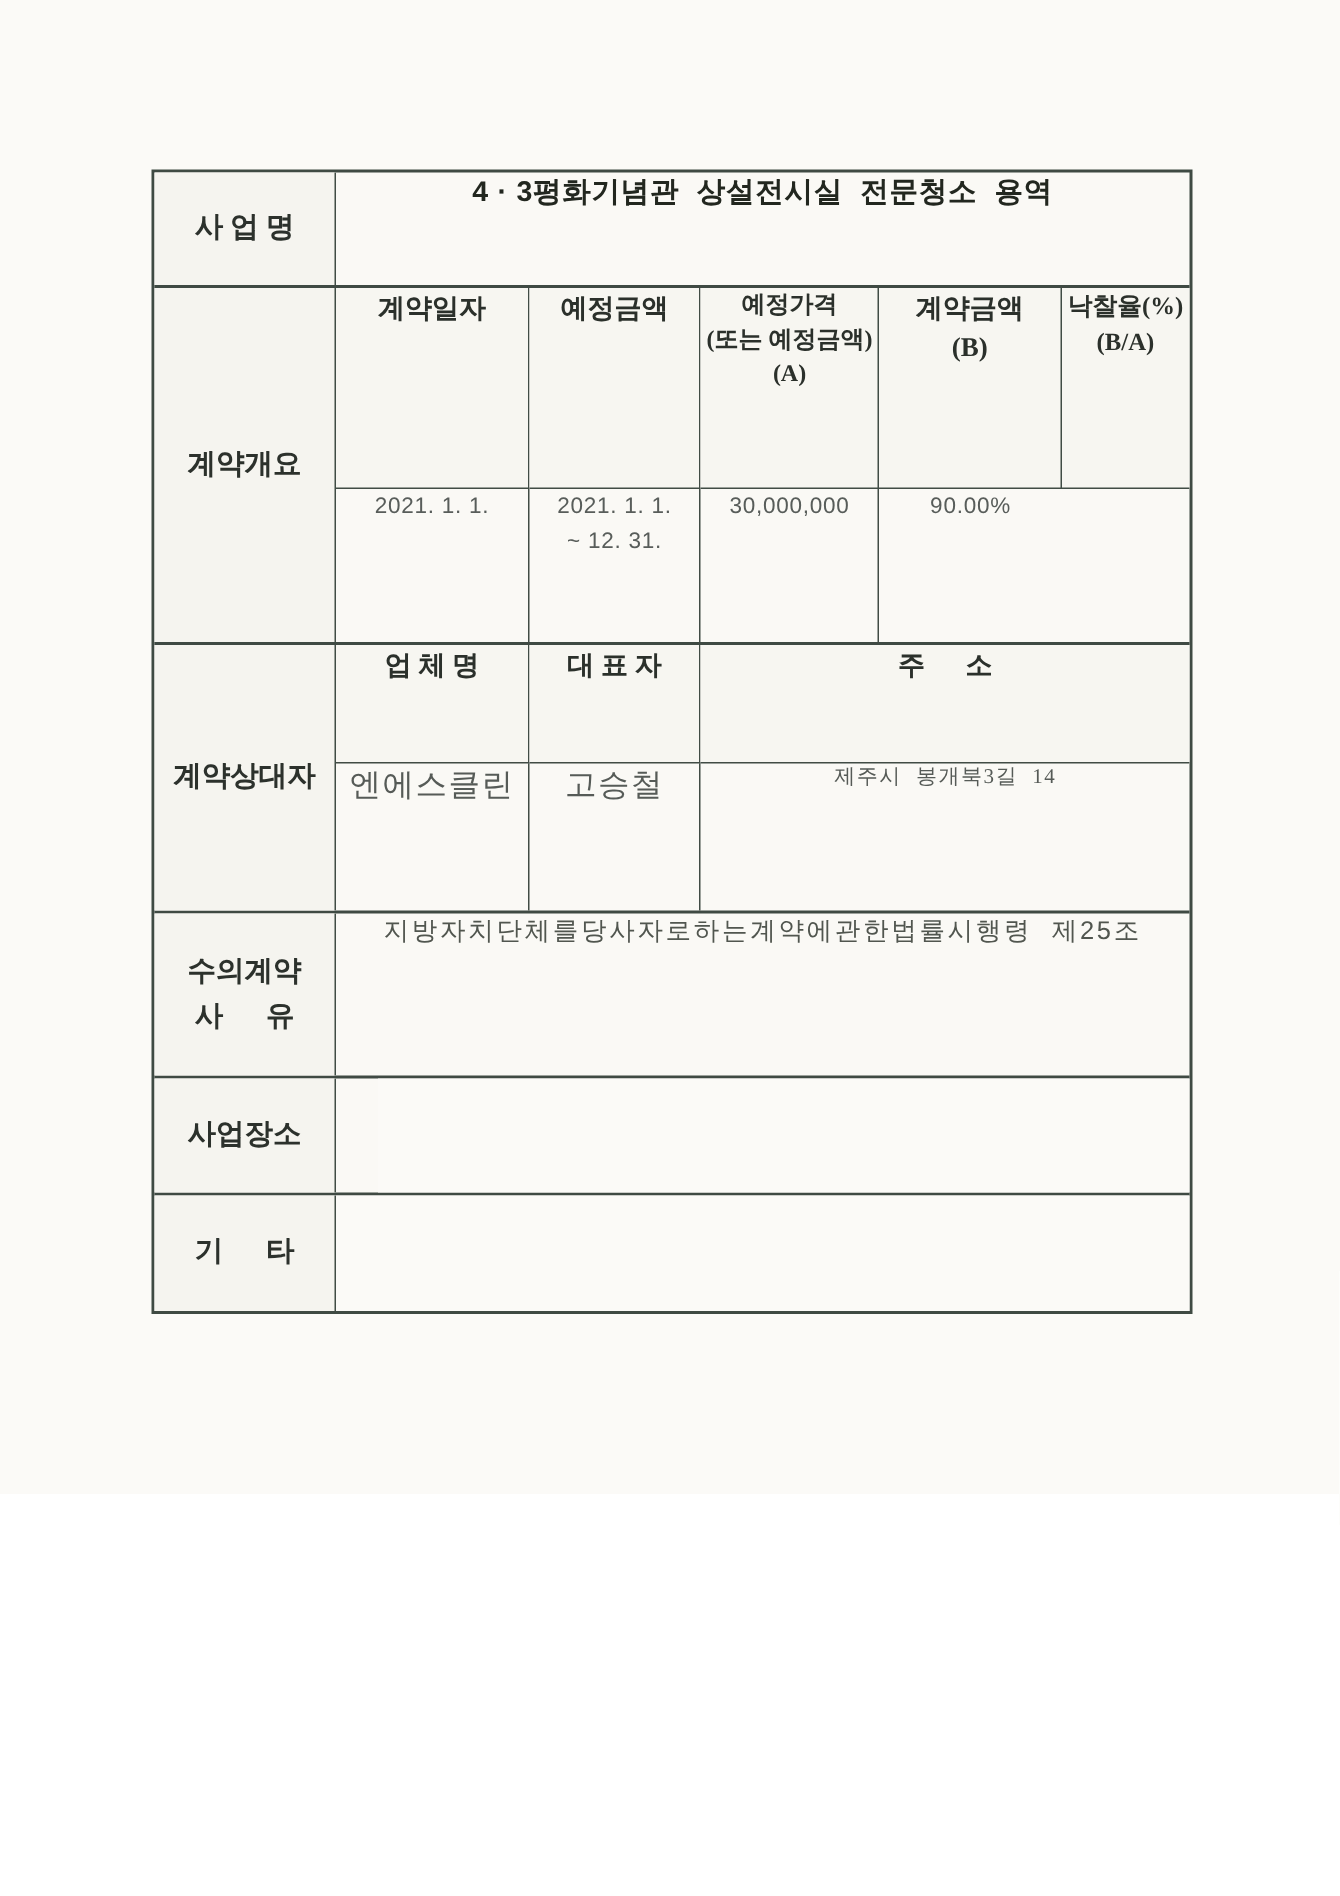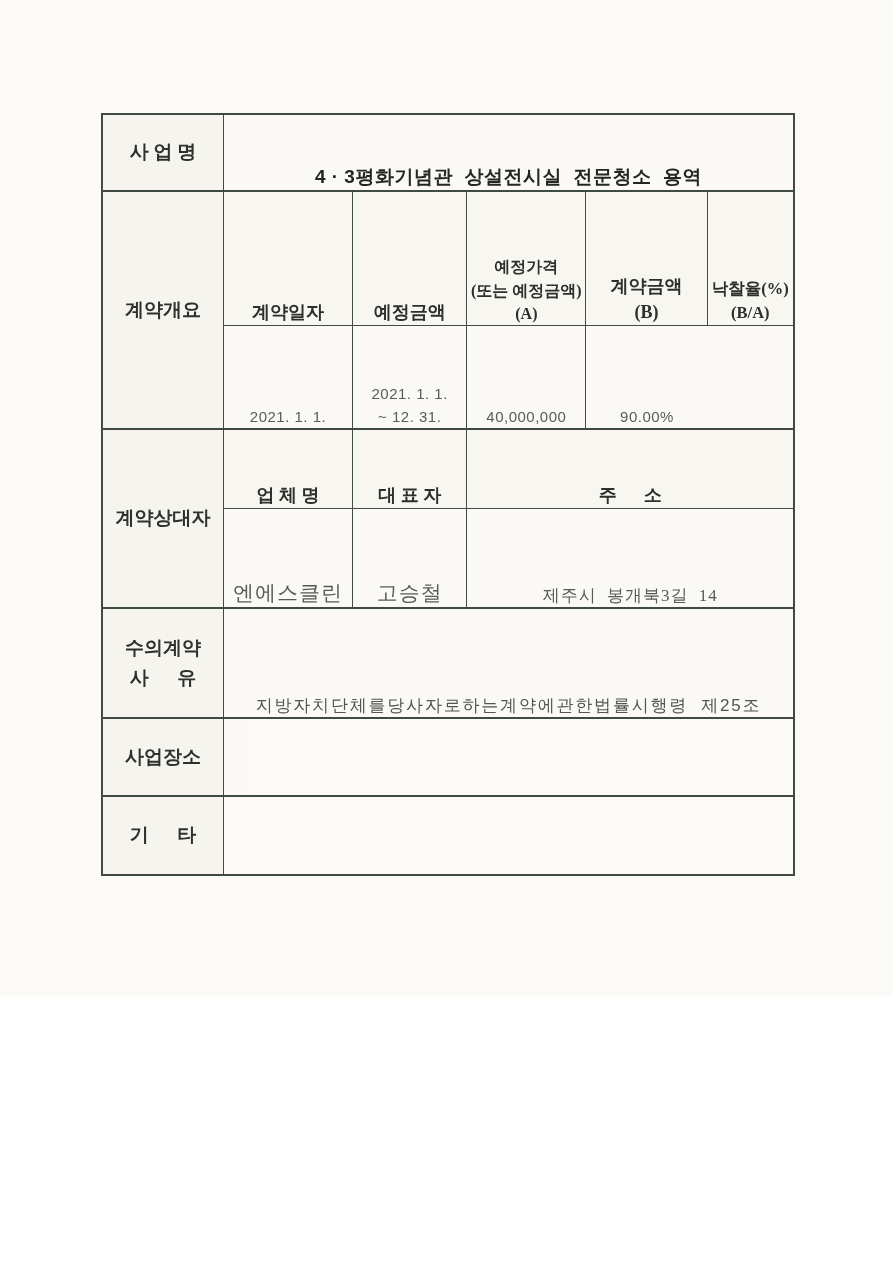--- a/index.html
+++ b/index.html
@@ -58,21 +58,21 @@
   .txt { white-space: pre-wrap; }
 
   .label-txt {
     font-family: "Liberation Serif", serif;
     font-weight: bold;
     font-size: 19px;
     line-height: 1.6;
     color: #2c312c;
   }
 
-  .cell { display: flex; align-items: flex-end; justify-content: center; text-align: center; }
+  .cell { display: flex; align-items: flex-start; justify-content: center; text-align: center; }
 
   .title-cell { flex: 1 1 auto; }
   .title-txt {
     font-family: "Liberation Sans", sans-serif;
     font-weight: bold;
     font-size: 19px;
     letter-spacing: 0.5px;
     color: #22271f;
   }
 
@@ -109,21 +109,21 @@
     color: #585d5a;
     letter-spacing: 0.5px;
   }
 
   .partner-value-txt {
     font-family: "Liberation Serif", serif;
     font-size: 21px;
     color: #565b57;
     letter-spacing: 1px;
   }
-  .address-txt { font-size: 17px; word-spacing: 5px; }
+  .address-txt { font-size: 14px; word-spacing: 5px; }
 
   .reason-cell { flex: 1 1 auto; }
   .reason-txt {
     font-family: "Liberation Sans", sans-serif;
     font-size: 17px;
     color: #51564f;
     letter-spacing: 1.8px;
   }
 
   .empty-cell { flex: 1 1 auto; background: #fbfaf7; }
@@ -173,21 +173,21 @@
 (B/A)</span>
         </div>
         <div class="cell">
           <span class="txt value-txt">2021. 1. 1.</span>
         </div>
         <div class="cell">
           <span class="txt value-txt">2021. 1. 1.
 ~ 12. 31.</span>
         </div>
         <div class="cell">
-          <span class="txt value-txt">40,000,000</span>
+          <span class="txt value-txt">30,000,000</span>
         </div>
         <div class="cell last">
           <span class="txt value-txt">90.00%</span>
         </div>
       </div>
     </div>
 
     <div class="sec sec-partner">
       <div class="label-cell">
         <span class="txt label-txt">계약상대자</span>

